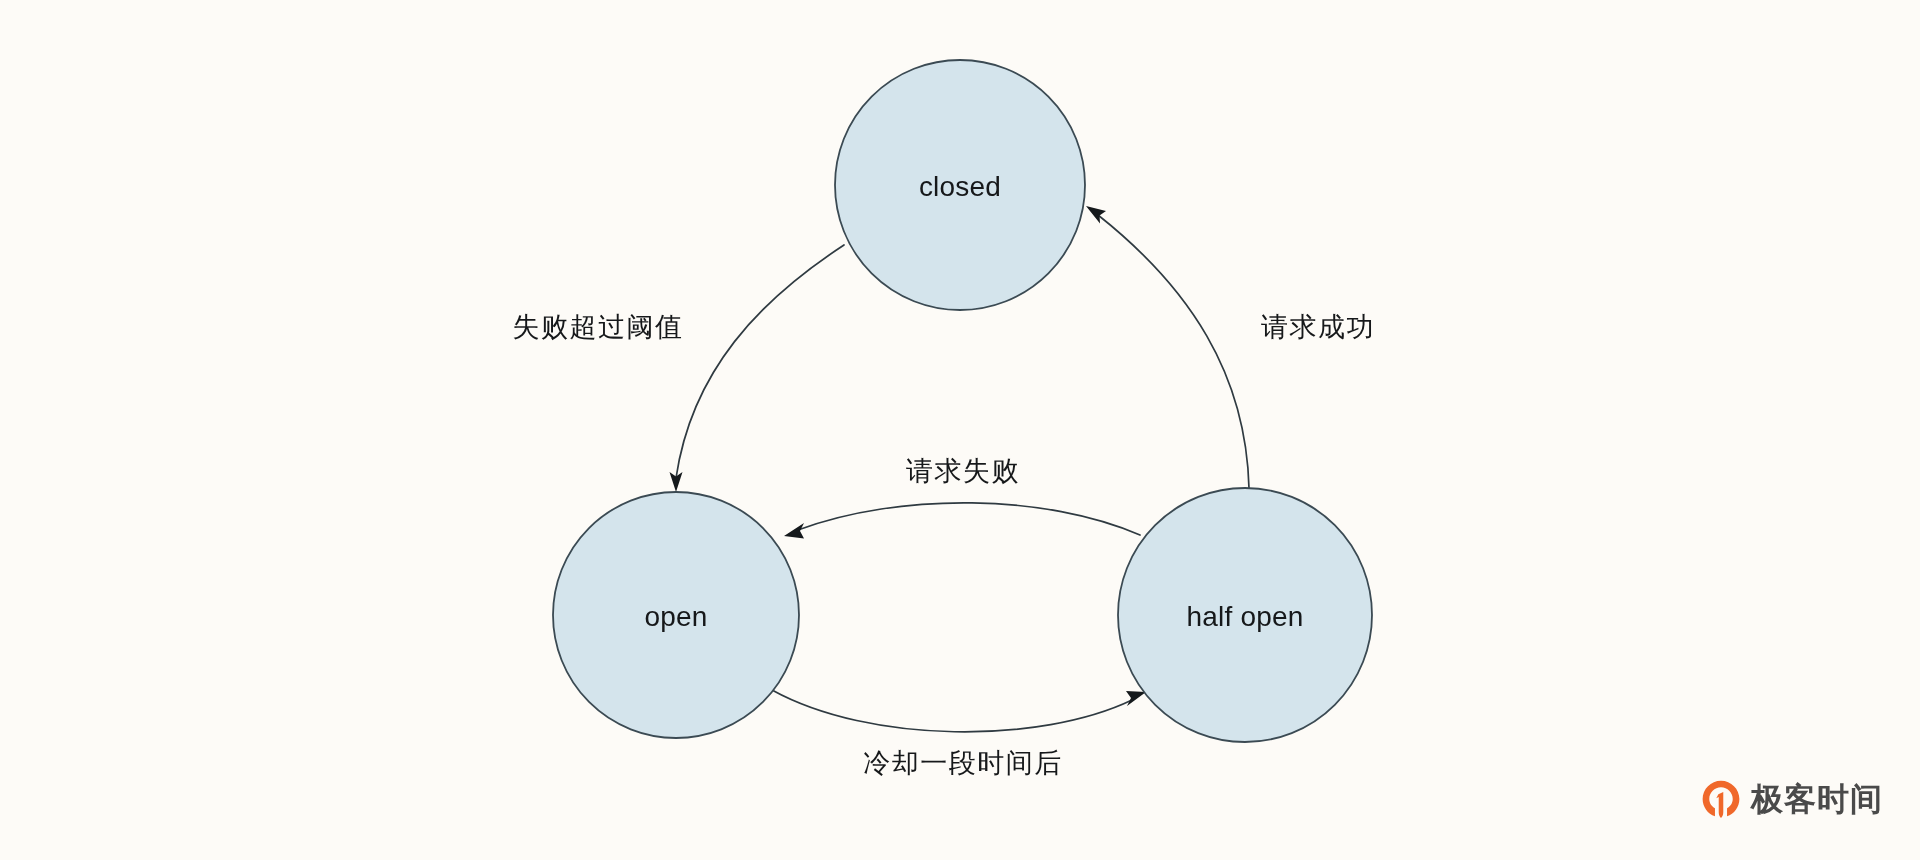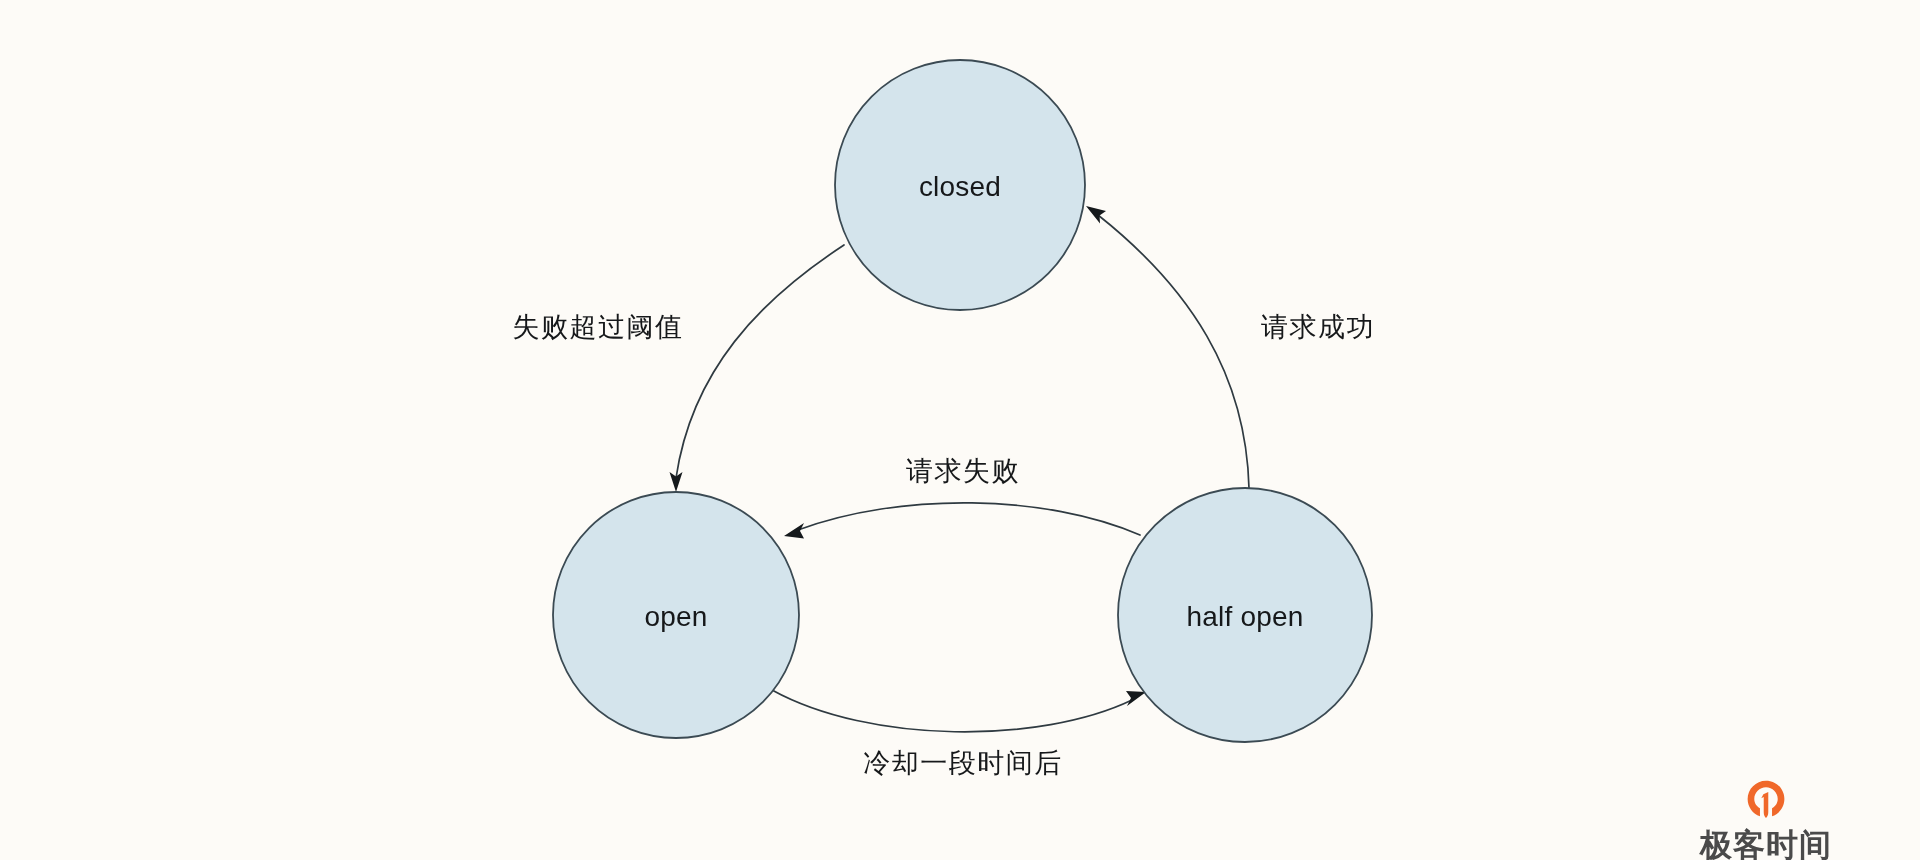--- a/index.html
+++ b/index.html
@@ -60,21 +60,20 @@
   }
   
   #watermark {
     position: absolute;
     left: 1700px;
     top: 778px;
     display: flex;
     align-items: center;
     gap: 9px;
     user-select: none;
-    flex-direction: column;
   }
   #watermark .wm-mark {
     width: 42px;
     height: 42px;
     flex: 0 0 42px;
   }
   #watermark .wm-text {
     font-family: "Liberation Sans", "DejaVu Sans", sans-serif;
     font-size: 32px;
     font-weight: 700;

